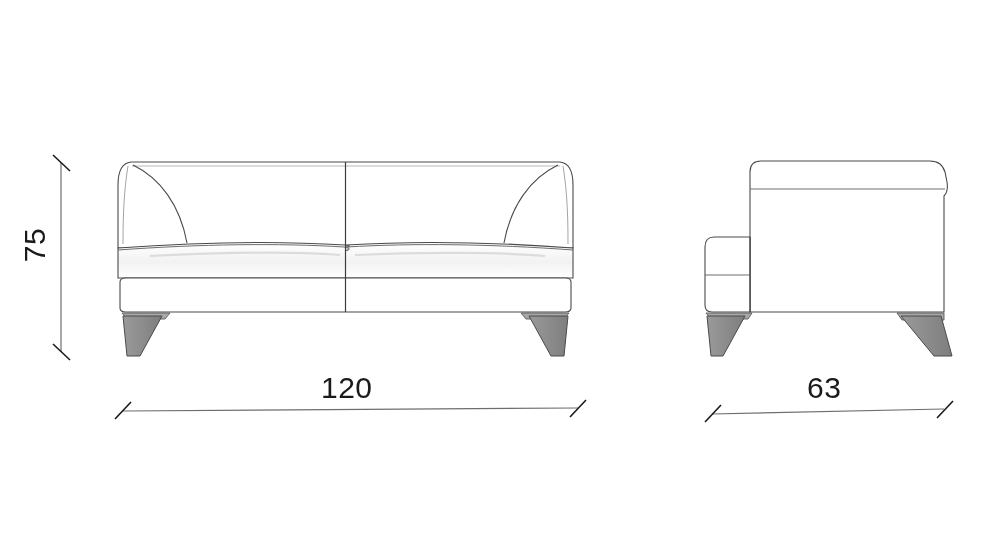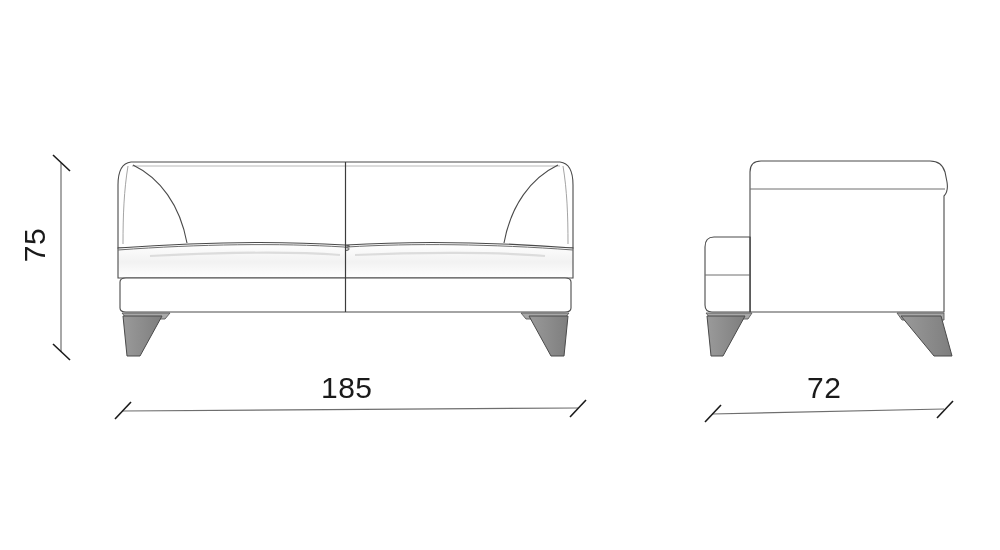--- a/index.html
+++ b/index.html
@@ -175,19 +175,19 @@
     </g>
 
     <g>
       <line x1="61" y1="163" x2="61" y2="352" stroke="#6e6e6e" stroke-width="1.2"></line>
       <line x1="53" y1="155" x2="70" y2="171" stroke="#1a1a1a" stroke-width="1.6"></line>
       <line x1="53" y1="344" x2="70" y2="360" stroke="#1a1a1a" stroke-width="1.6"></line>
     </g>
 
   </svg>
 
-  <div class="dim-text" id="dim-width-label">185</div>
+  <div class="dim-text" id="dim-width-label">120</div>
 
-  <div class="dim-text" id="dim-depth-label">72</div>
+  <div class="dim-text" id="dim-depth-label">63</div>
 
   <div class="dim-text" id="dim-height-label">75</div>
 
 </div>
 
 </body></html>

